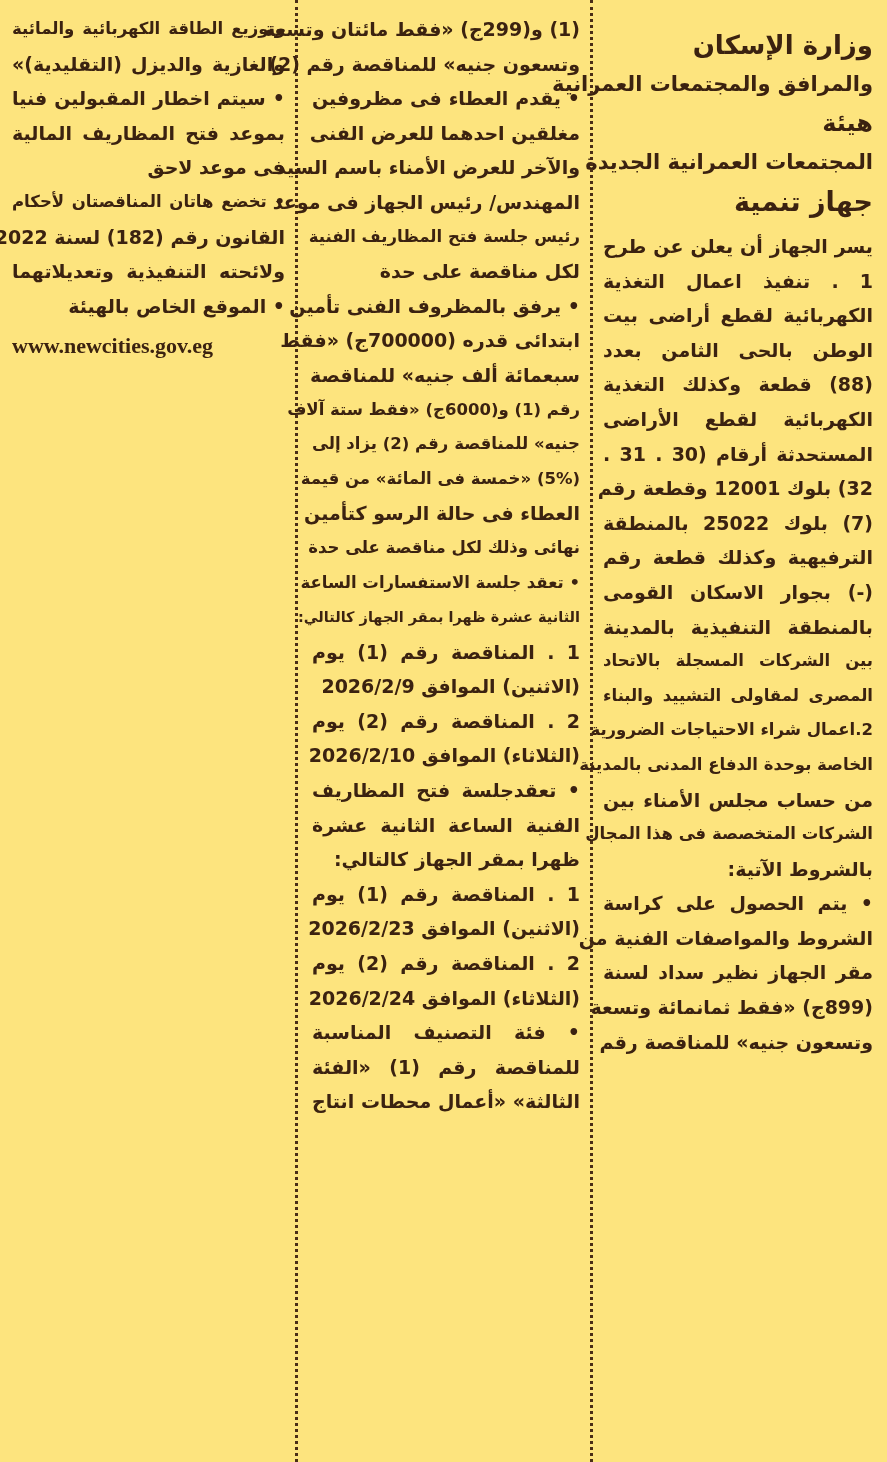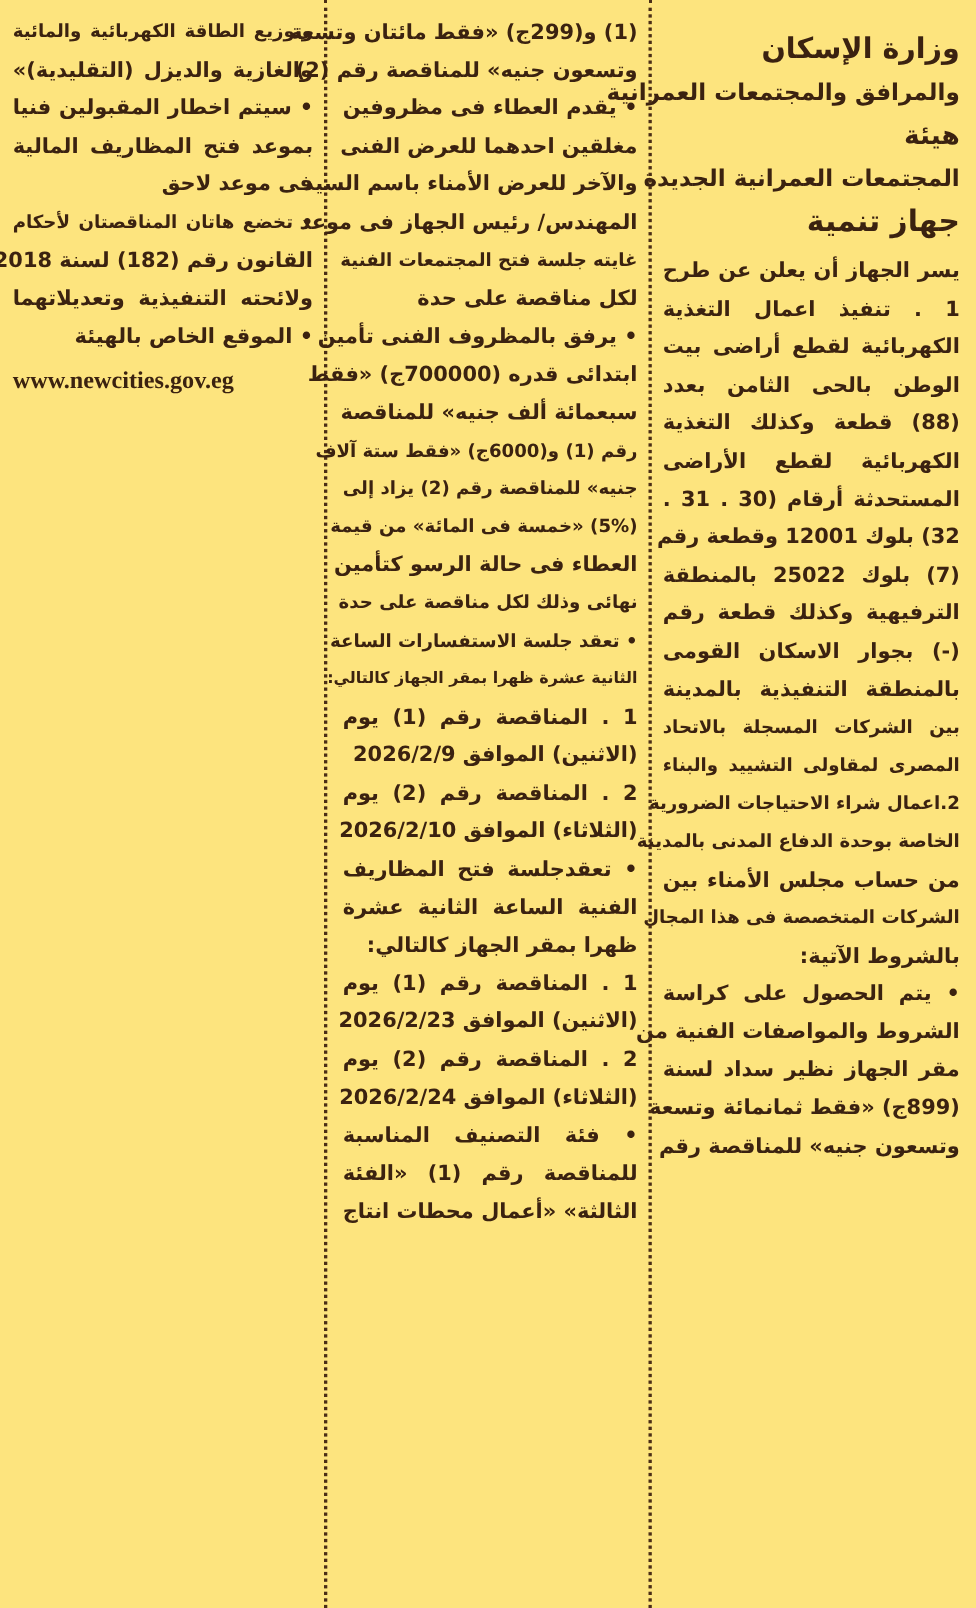--- a/index.html
+++ b/index.html
@@ -117,21 +117,21 @@
     </div>
   </div>
 
   <div class="col col-mid">
     <span class="line">(1) و(299ج) «فقط مائتان وتسعة</span>
     <span class="line">وتسعون جنيه» للمناقصة رقم (2)</span>
     <span class="line bullet">• يقدم العطاء فى مظروفين</span>
     <span class="line">مغلقين احدهما للعرض الفنى</span>
     <span class="line">والآخر للعرض الأمناء باسم السيد</span>
     <span class="line">المهندس/ رئيس الجهاز فى موعد</span>
-    <span class="line small">غايته جلسة فتح المجتمعات الفنية</span>
+    <span class="line small">رئيس جلسة فتح المظاريف الفنية</span>
     <span class="line short">لكل مناقصة على حدة</span>
     <span class="line bullet">• يرفق بالمظروف الفنى تأمين</span>
     <span class="line">ابتدائى قدره (700000ج) «فقط</span>
     <span class="line">سبعمائة ألف جنيه» للمناقصة</span>
     <span class="line small">رقم (1) و(6000ج) «فقط ستة آلاف</span>
     <span class="line small">جنيه» للمناقصة رقم (2) يزاد إلى</span>
     <span class="line small">(5%) «خمسة فى المائة» من قيمة</span>
     <span class="line">العطاء فى حالة الرسو كتأمين</span>
     <span class="line small">نهائى وذلك لكل مناقصة على حدة</span>
     <span class="line small bullet">• تعقد جلسة الاستفسارات الساعة</span>
@@ -152,19 +152,19 @@
     <span class="line">الثالثة» «أعمال محطات انتاج</span>
   </div>
 
   <div class="col col-left">
     <span class="line small">وتوزيع الطاقة الكهربائية والمائية</span>
     <span class="line">والغازية والديزل (التقليدية)»</span>
     <span class="line bullet">• سيتم اخطار المقبولين فنيا</span>
     <span class="line">بموعد فتح المظاريف المالية</span>
     <span class="line short">فى موعد لاحق</span>
     <span class="line small bullet">• تخضع هاتان المناقصتان لأحكام</span>
-    <span class="line">القانون رقم (182) لسنة 2018</span>
+    <span class="line">القانون رقم (182) لسنة 2022</span>
     <span class="line">ولائحته التنفيذية وتعديلاتهما</span>
     <span class="line short bullet">• الموقع الخاص بالهيئة</span>
     <a class="url">www.newcities.gov.eg</a>
   </div>
 
 </div>
 
 </body></html>

